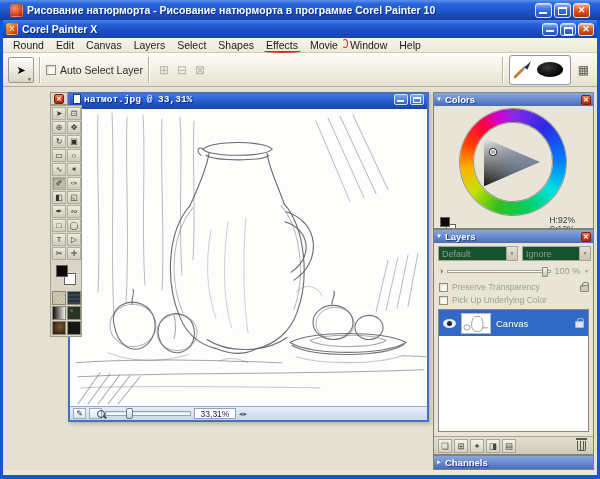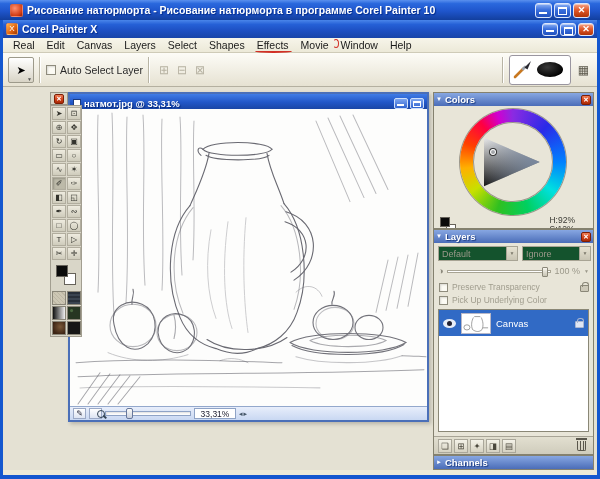--- a/index.html
+++ b/index.html
@@ -69,21 +69,21 @@
   .bs-dd { font-size:6px; color:#666; }
   .lib-btn { font-size:12px; color:#5a574a; padding:2px 3px; }
 
   
   .workspace { position:absolute; left:0; top:67px; width:594px; height:383px; background:#e4e1d3; }
 
   
   .doc-window { position:absolute; left:65px; top:5px; width:361px; height:330px;
     border:2px solid #4a6fb8; background:#fff; box-shadow:2px 2px 4px #0003; }
   .doc-titlebar { position:absolute; left:0; top:0; right:0; height:15px;
-    background:linear-gradient(180deg,#3f7ce6,#2257c8 55%,#1a46a6); display:flex; align-items:flex-end; padding:0 3px; }
+    background:linear-gradient(180deg,#3f7ce6,#2257c8 55%,#1a46a6); display:flex; align-items:flex-start; padding:0 3px;font-family:Liberation Mono, monospace; }
   .doc-icon { width:8px; height:10px; background:#fff; border:1px solid #1a3a80; margin-right:3px; flex:none; }
   .doc-title { color:#fff; font-size:9.5px; font-weight:bold; text-shadow:1px 1px 1px #00257a; flex:1; white-space:nowrap; overflow:hidden; }
   .db { position:relative; width:14px; height:11px; border:1px solid #cfe0fb; border-radius:2px; margin-left:2px; flex:none;
     background:linear-gradient(180deg,#7ea6ef,#2f63d0); }
   .db .bar { position:absolute; left:2px; bottom:2px; width:7px; height:2px; background:#fff; }
   .db .box { position:absolute; left:2px; top:2px; width:8px; height:6px; border:1px solid #fff; border-top-width:2px; }
   .doc-canvas { position:absolute; left:0; top:15px; right:0; bottom:14px; background:#fdfdfc; overflow:hidden; }
   .doc-canvas svg { width:100%; height:100%; display:block; }
   .doc-statusbar { position:absolute; left:0; right:0; bottom:0; height:14px;
     background:linear-gradient(180deg,#e8eefb,#c9d8f2); border-top:1px solid #93a8cc;
@@ -219,21 +219,21 @@
         </div>
       <div class="wb sm">
           <span class="box"></span>
         </div>
       <div class="wb sm close">
           <span class="x">✕</span>
         </div>
     </div>
 
     <div class="menubar">
-      <div class="mi"><span>Real</span></div>
+      <div class="mi"><span>Round</span></div>
       <div class="mi"><span>Edit</span></div>
       <div class="mi"><span>Canvas</span></div>
       <div class="mi"><span>Layers</span></div>
       <div class="mi"><span>Select</span></div>
       <div class="mi"><span>Shapes</span></div>
       <div class="mi"><span>Effects</span><span class="annot-u"></span></div>
       <div class="mi"><span>Movie</span><span class="annot-c"></span></div>
       <div class="mi"><span>Window</span></div>
       <div class="mi"><span>Help</span></div>
     </div>

